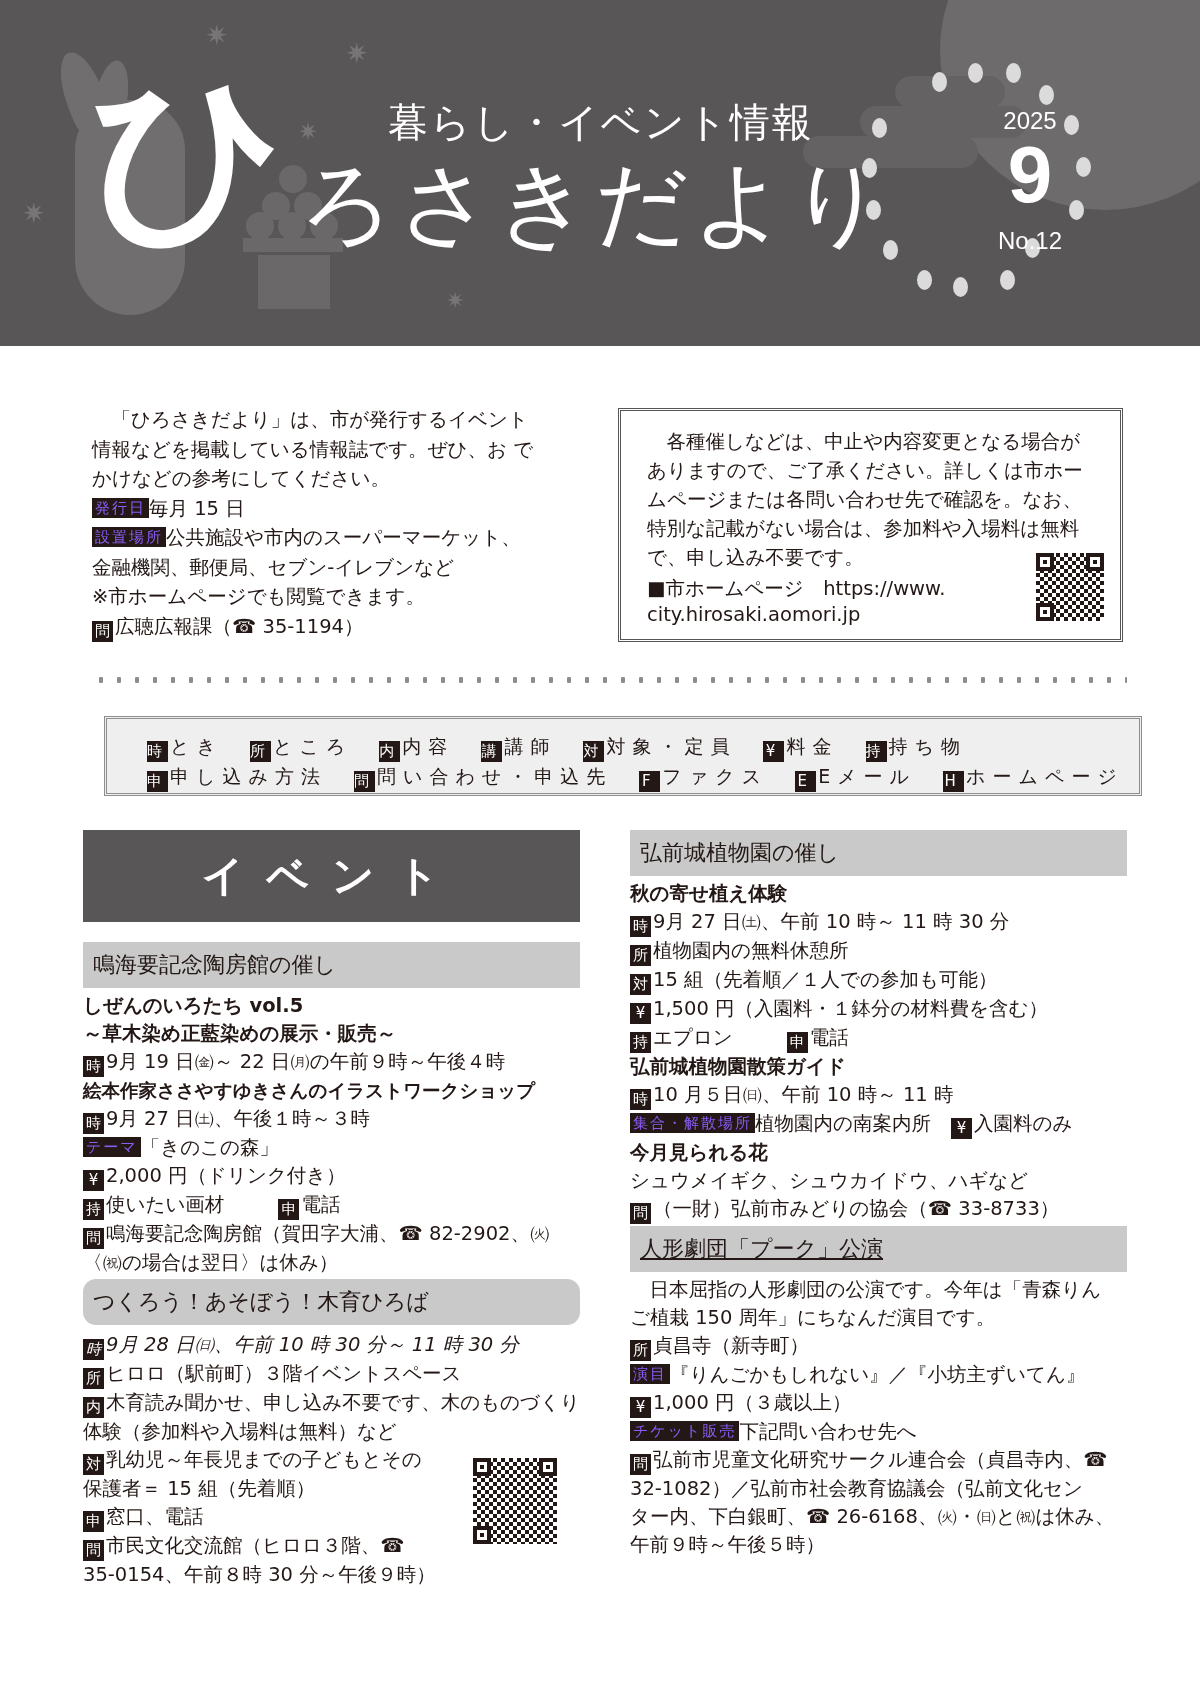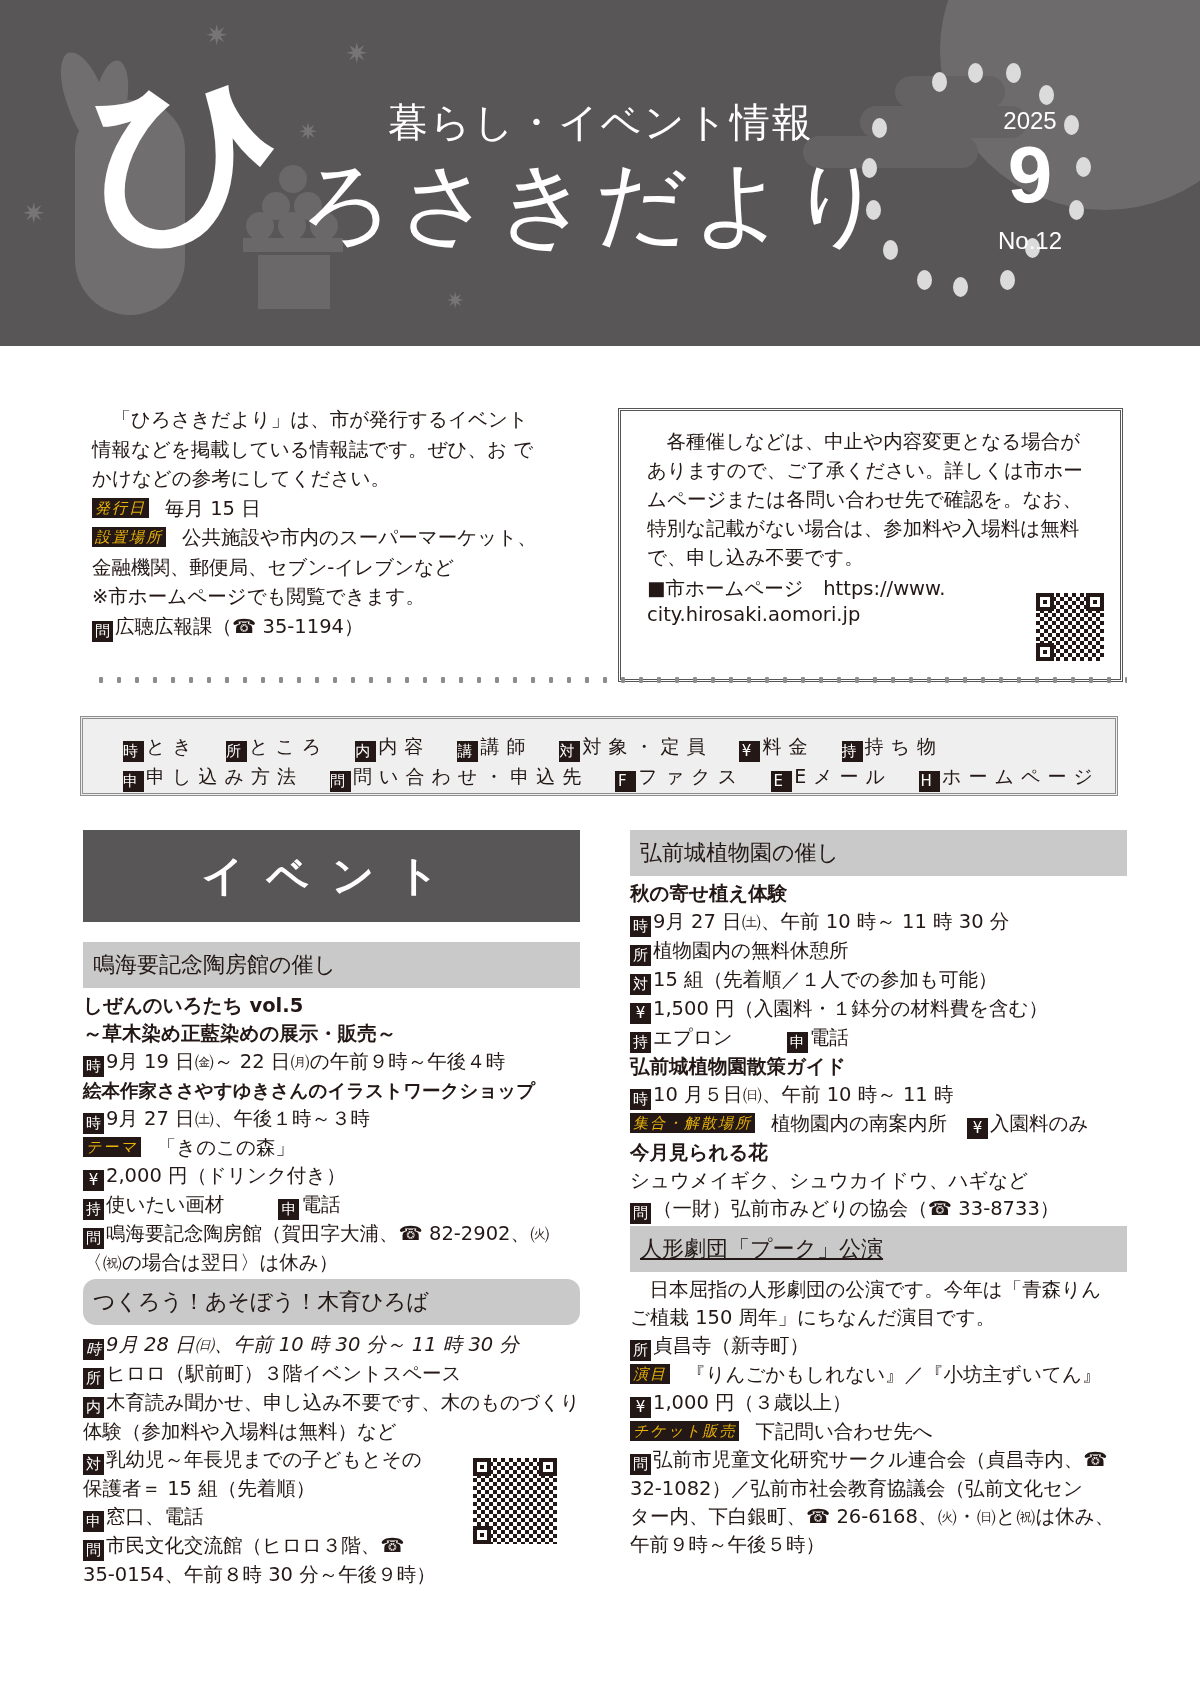--- a/index.html
+++ b/index.html
@@ -24,36 +24,36 @@
 
   .ring-dot { position: absolute; width: 15px; height: 20px; border-radius: 50%; background: #dcdbdb; }
   .year { position: absolute; left: 980px; top: 107px; width: 100px; text-align: center; font-size: 24px; color: #ffffff; font-family: "Liberation Sans", sans-serif; }
   .month { position: absolute; left: 980px; top: 135px; width: 100px; text-align: center; font-size: 80px; line-height: 1; color: #ffffff; font-weight: bold; font-family: "Liberation Sans", sans-serif; }
   .issue { position: absolute; left: 980px; top: 227px; width: 100px; text-align: center; font-size: 24px; color: #ffffff; font-family: "Liberation Sans", sans-serif; }
 
   
   .intro { position: absolute; left: 92px; top: 405px; width: 480px; font-size: 19.5px; line-height: 29.5px; }
   .intro p { white-space: nowrap; }
   .indent { padding-left: 1em; }
-  .tag { display: inline-block; background: #231815; color: #eab308; font-size: 15px; line-height: 20px; padding: 0 3px; letter-spacing: 2px; vertical-align: 2px; margin-right: 16px; font-style: italic; }
+  .tag { display: inline-block; background: #231815; color: #8b5cf6; font-size: 15px; line-height: 20px; padding: 0 3px; letter-spacing: 2px; vertical-align: 2px; margin-right: 0; }
   .ico { display: inline-block; width: 21px; height: 21px; background: #231815; color: #ffffff; font-size: 15px; line-height: 21px; text-align: center; vertical-align: -3px; margin-right: 2px; }
 
-  .notice { position: absolute; left: 618px; top: 408px; width: 505px; height: 274px; border: 3px double #555; padding: 16px 22px 0 26px; font-size: 19.5px; line-height: 29px; }
+  .notice { position: absolute; left: 618px; top: 408px; width: 505px; height: 234px; border: 3px double #555; padding: 16px 22px 0 26px; font-size: 19.5px; line-height: 29px; }
   .notice p { white-space: nowrap; }
   .qr { position: absolute; background:
       repeating-conic-gradient(#231815 0% 25%, #ffffff 0% 50%) 0 0 / 8px 8px; }
   .qr .fp { position: absolute; width: 18px; height: 18px; border: 4px solid #231815; background: #fff; }
   .qr .fp::after { content: ""; position: absolute; left: 3px; top: 3px; width: 4px; height: 4px; background: #231815; }
   .notice .qr { right: 16px; bottom: 18px; width: 68px; height: 68px; }
 
   .dots { position: absolute; left: 92px; top: 676px; width: 1035px; height: 8px;
     background: radial-gradient(ellipse 2.5px 3.5px at center, #8c8c8c 90%, transparent 100%) 0 0 / 18px 8px repeat-x; }
 
   
-  .legend { position: absolute; left: 80px; top: 716px; width: 1038px; height: 80px; border: 3px double #8e8e8e; background: #efefef; padding: 12px 0 0 40px; font-size: 19px; letter-spacing: 7px; }
+  .legend { position: absolute; left: 104px; top: 716px; width: 1038px; height: 80px; border: 3px double #8e8e8e; background: #efefef; padding: 12px 0 0 40px; font-size: 19px; letter-spacing: 7px; }
   .legend .row { white-space: nowrap; height: 30px; line-height: 30px; }
   .legend .item { margin-right: 14px; }
 
   
   .col { position: absolute; font-size: 19.5px; line-height: 28px; }
   .col-left { left: 83px; top: 830px; width: 497px; }
   .col-right { left: 630px; top: 830px; width: 497px; }
   .section-dark { height: 92px; background: #595657; color: #ffffff; font-size: 42px; font-weight: bold; text-align: center; line-height: 92px; letter-spacing: 22px; }
   .section-head { background: #c9c9c9; font-size: 22px; height: 46px; line-height: 46px; padding-left: 10px; margin: 0 0 4px 0; }
   .ev-title { font-weight: bold; white-space: nowrap; font-size: 19.5px; }

